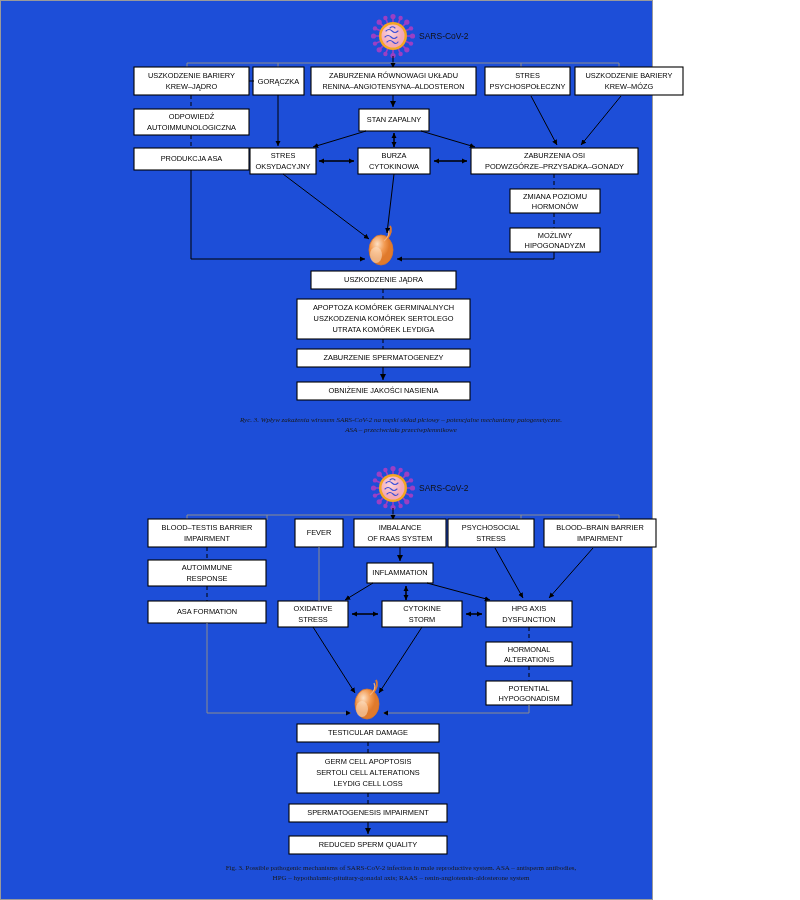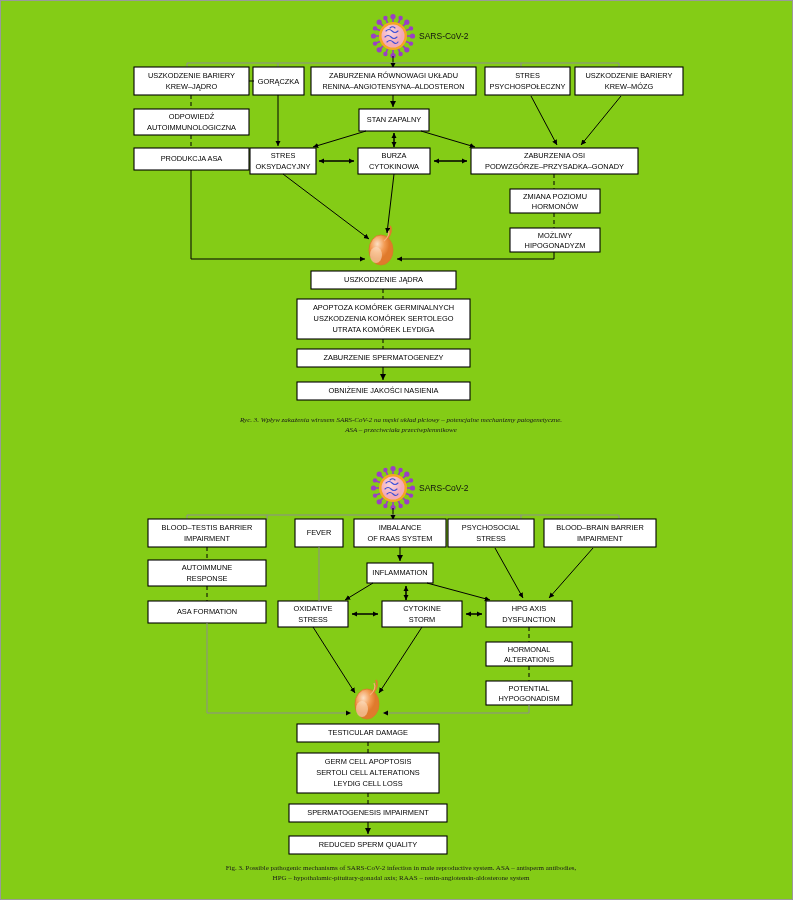--- a/index.html
+++ b/index.html
@@ -3,21 +3,21 @@
 <meta charset="utf-8">
 <style>
   html,body{margin:0;padding:0;background:#ffffff;}
   body{
     width:800px;height:900px;
     font-family:"Liberation Sans", sans-serif;
     color:#000;
     position:relative;
     overflow:hidden;
   }
-  .page{position:relative;width:793px;height:900px;border:1px solid #9a9a9a;box-sizing:border-box;background:#84cc16;}
+  .page{position:relative;width:653px;height:900px;border:1px solid #9a9a9a;box-sizing:border-box;background:#1d4ed8;}
   .figure{position:absolute;left:0;width:800px;}
   #figure-pl{top:0;height:450px;}
   #figure-en{top:455px;height:445px;}
   svg{display:block;}
   .box rect{fill:#ffffff;stroke:#000000;stroke-width:1.1;}
   .box text{font-family:"Liberation Sans", sans-serif;fill:#000;text-anchor:middle;dominant-baseline:middle;}
   .ln{stroke:#000;stroke-width:1;fill:none;}
   .ln-dash{stroke:#000;stroke-width:1;fill:none;stroke-dasharray:4 3;}
   .ln-grey{stroke:#8d8d8d;stroke-width:1;fill:none;}
   .cap{font-family:"Liberation Serif", serif;font-size:7px;fill:#1a1a1a;text-anchor:middle;}

